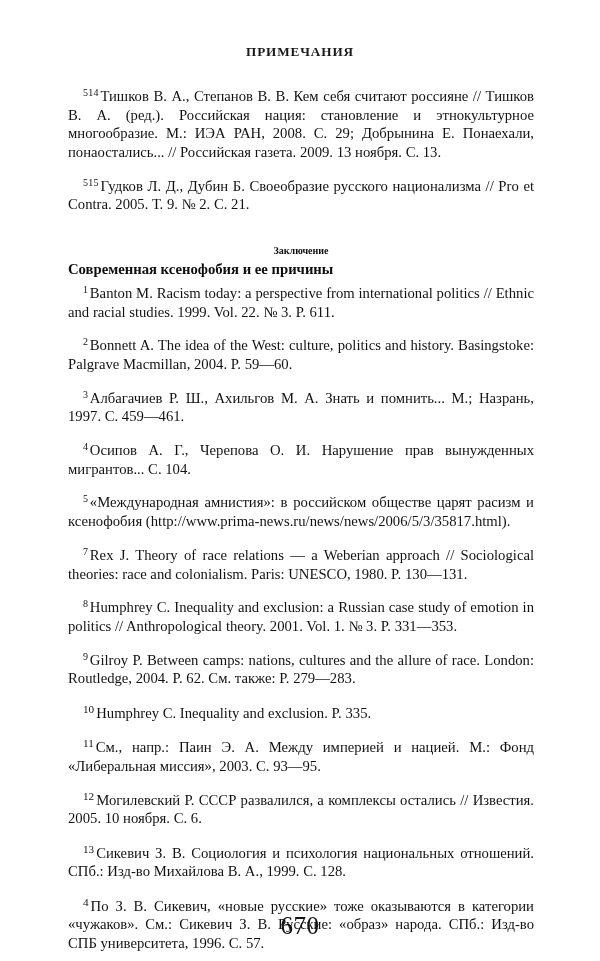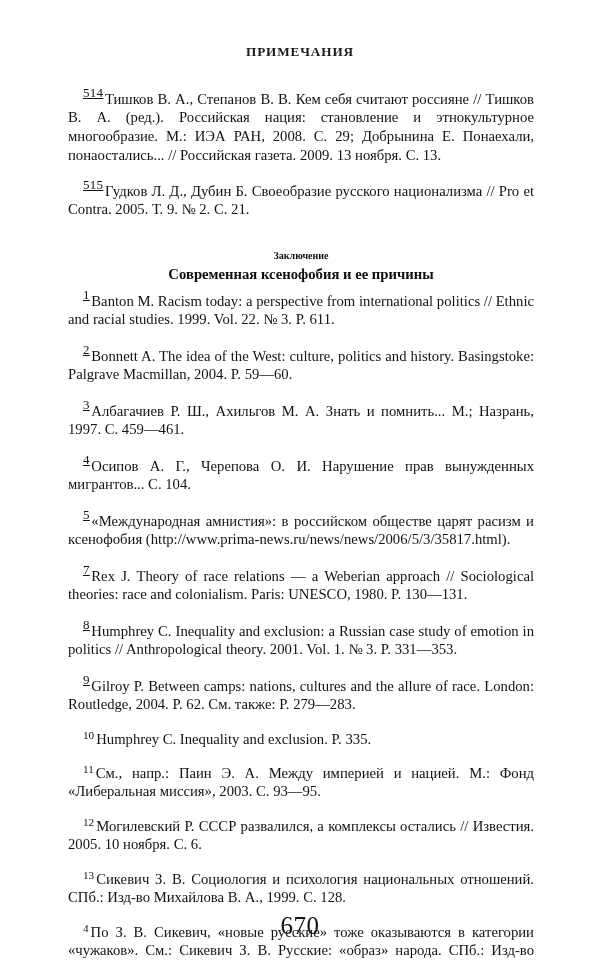--- a/index.html
+++ b/index.html
@@ -47,25 +47,24 @@
     text-align: justify;
     text-justify: inter-word;
     text-indent: 15px;
     color: #121212;
     hyphens: manual;
   }
 
   .note + .note { margin-top: 12px; }
 
   .marker {
-    font-size: 13px;
+    font-size: 10px;
     vertical-align: 0.52em;
     letter-spacing: 0.3px;
     padding-right: 1.5px;
-    text-decoration: underline;
   }
   .marker-inline {
     font-size: 11.2px;
     vertical-align: 0.42em;
     padding-right: 2px;
   }
   .au { }
 
   
   .section-heading {
@@ -74,21 +73,21 @@
     text-align: center;
     font-size: 10px;
     font-weight: bold;
     line-height: 19px;
     text-indent: 0;
     color: #0d0d0d;
   }
   .section-subheading {
     margin: 0;
     padding-bottom: 2px;
-    text-align: center;
+    text-align: left;
     font-size: 14.7px;
     font-weight: bold;
     line-height: 19px;
     text-indent: 0;
     color: #0d0d0d;
   }
 
   
   .folio {
     position: absolute;

